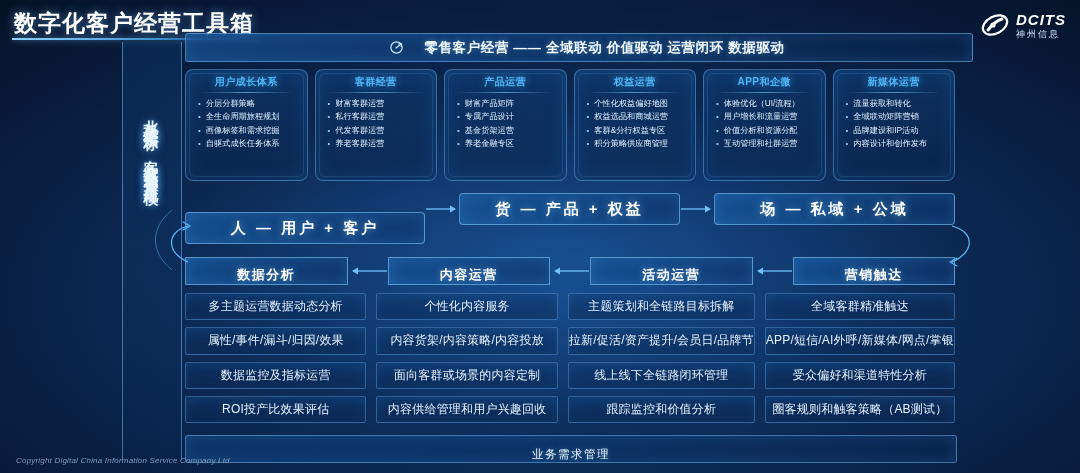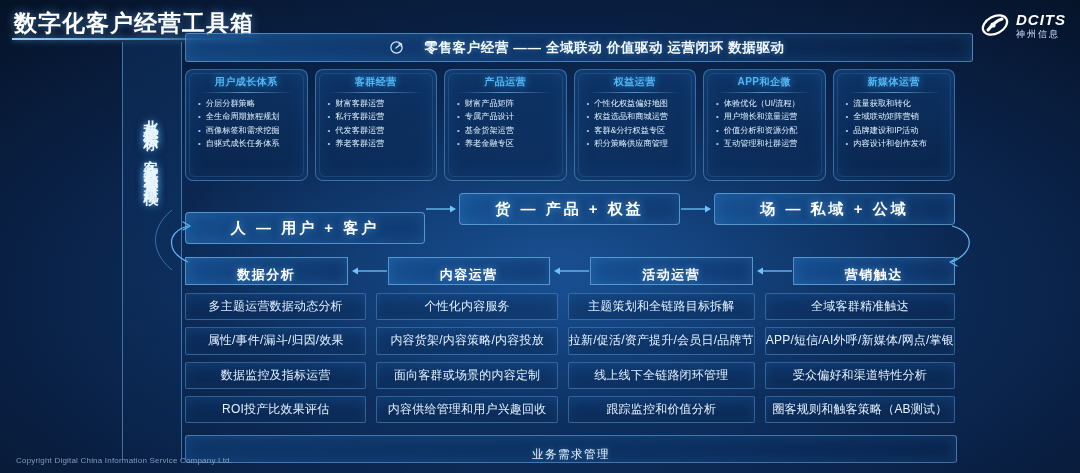--- a/index.html
+++ b/index.html
@@ -128,21 +128,21 @@
     position:absolute;left:185px;top:435px;width:770px;height:26px;
     border:1px solid rgba(115,190,245,.5);border-radius:3px;
     background:linear-gradient(90deg, rgba(18,66,124,.6), rgba(11,42,88,.45));
     display:flex;align-items:flex-end;justify-content:center;
     box-shadow:inset 0 0 14px rgba(55,140,220,.2);
   }
   .footbar span{font-size:11.5px;color:#eaf6ff;letter-spacing:1.5px;
     text-shadow:0 0 6px rgba(120,200,255,.45);}
 
   .copyright{
-    position:absolute;left:16px;top:456px;font-size:8px;color:#7e9dc0;letter-spacing:.2px;
+    position:absolute;left:16px;top:456px;font-size:8px;color:#7e9dc0;letter-spacing:.2px;font-style:italic;
   }
 
   
   .conn{position:absolute;left:0;top:0;width:1080px;height:473px;pointer-events:none;}
 </style>
 </head>
 <body>
 
 <div class="stage">
   <div class="glow"></div>

